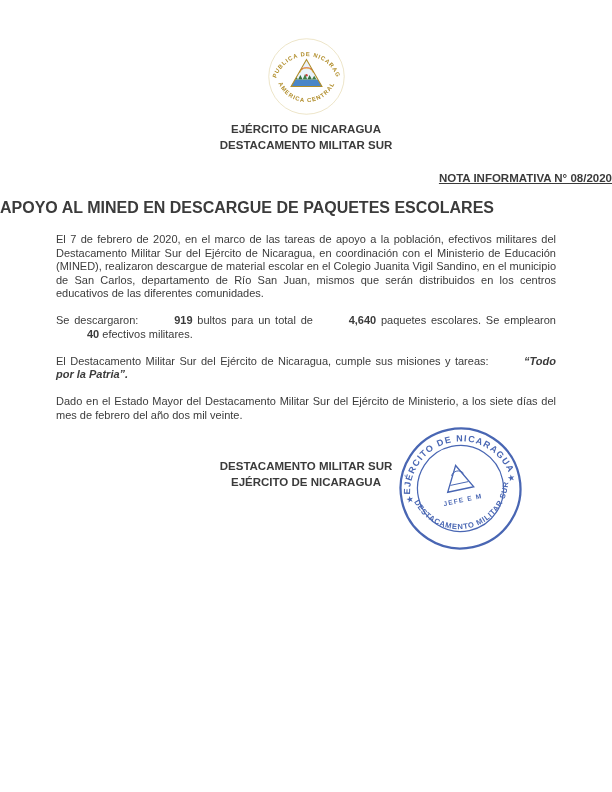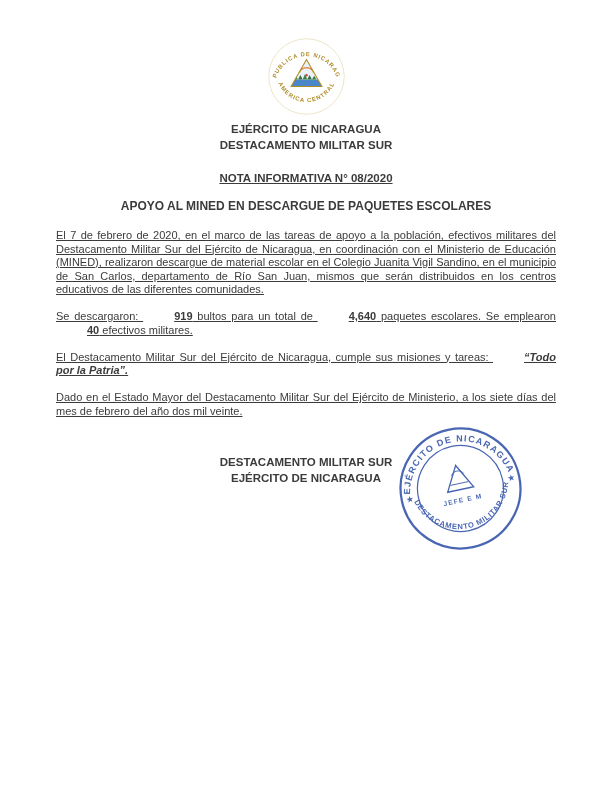--- a/index.html
+++ b/index.html
@@ -7,24 +7,24 @@
     position:relative;
     width:612px;height:792px;
     margin:0 auto;
     background:#ffffff;
     font-family:"Liberation Sans","DejaVu Sans",sans-serif;
     color:#3b3b3b;
     overflow:hidden;
   }
   .emblem{display:block;width:77px;height:77px;margin:38px auto 7px;}
   .org-header{text-align:center;font-weight:bold;font-size:11.5px;line-height:15.5px;color:#3b3b3b;}
-  .nota{text-align:center;font-weight:bold;font-size:11.5px;text-decoration:underline;margin-top:19px;}
-  .subject{text-align:center;font-weight:bold;font-size:12px;margin-top:15px;}
+  .nota{text-align:right;font-weight:bold;font-size:11.5px;text-decoration:underline;margin-top:19px;}
+  .subject{font-weight:bold;font-size:16px;margin-top:15px;}
   .content{margin:16px 56px 0 56px;}
-  p.par{font-size:11px;line-height:13.5px;text-align:justify;margin:0 0 13.5px 0;text-decoration:underline;}
+  p.par{font-size:11px;line-height:13.5px;text-align:justify;margin:0 0 13.5px 0;}
   p.par b{font-weight:bold;padding-left:31px;}
   .it{font-style:italic;font-weight:bold;}
   .signature{margin-top:37px;text-align:center;font-weight:bold;font-size:11.5px;line-height:15.5px;}
   .stamp{
     position:absolute;left:397px;top:425px;
     width:127px;height:127px;
     opacity:.92;
     transform:rotate(-12deg);
   }
 </style>

